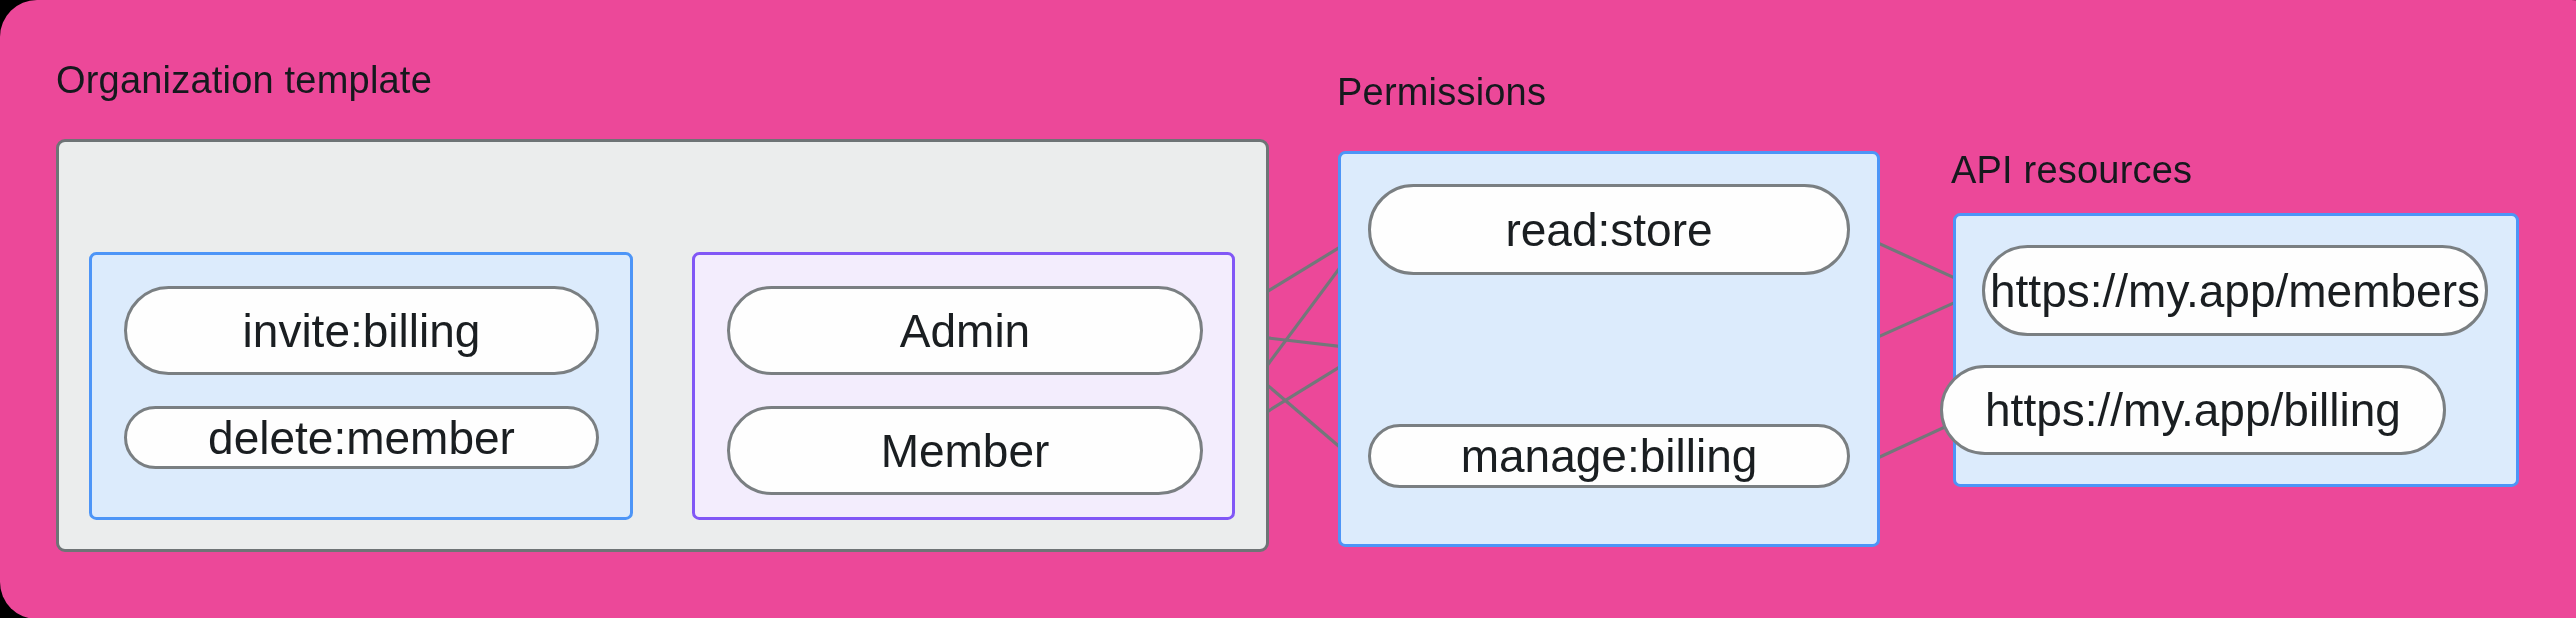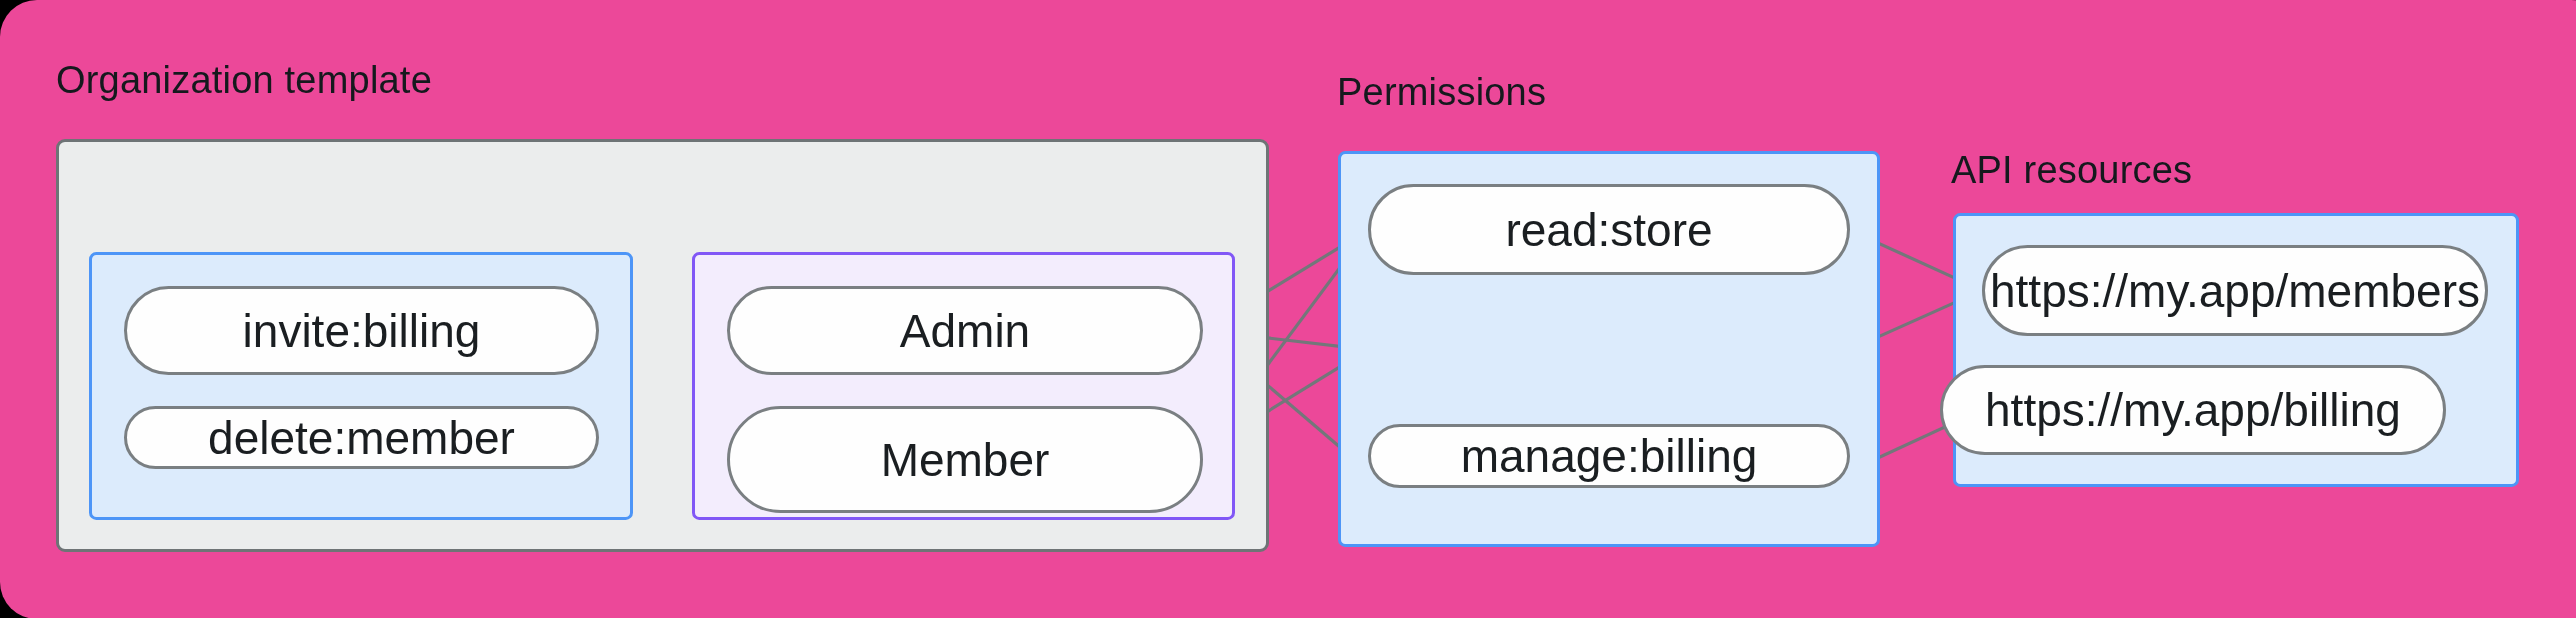--- a/index.html
+++ b/index.html
@@ -95,21 +95,21 @@
   <div class="pill" style="left:124px; top:286px; width:475px; height:89px;">
     <span>invite:billing</span>
   </div>
   <div class="pill" style="left:124px; top:406px; width:475px; height:63px;">
     <span>delete:member</span>
   </div>
 
   <div class="pill" style="left:727px; top:286px; width:476px; height:89px;">
     <span>Admin</span>
   </div>
-  <div class="pill" style="left:727px; top:406px; width:476px; height:107px;">
+  <div class="pill" style="left:727px; top:406px; width:476px; height:89px;">
     <span>Member</span>
   </div>
 
   <div class="pill" style="left:1368px; top:184px; width:482px; height:91px;">
     <span>read:store</span>
   </div>
   <div class="pill" style="left:1368px; top:424px; width:482px; height:64px;">
     <span>manage:billing</span>
   </div>
 

